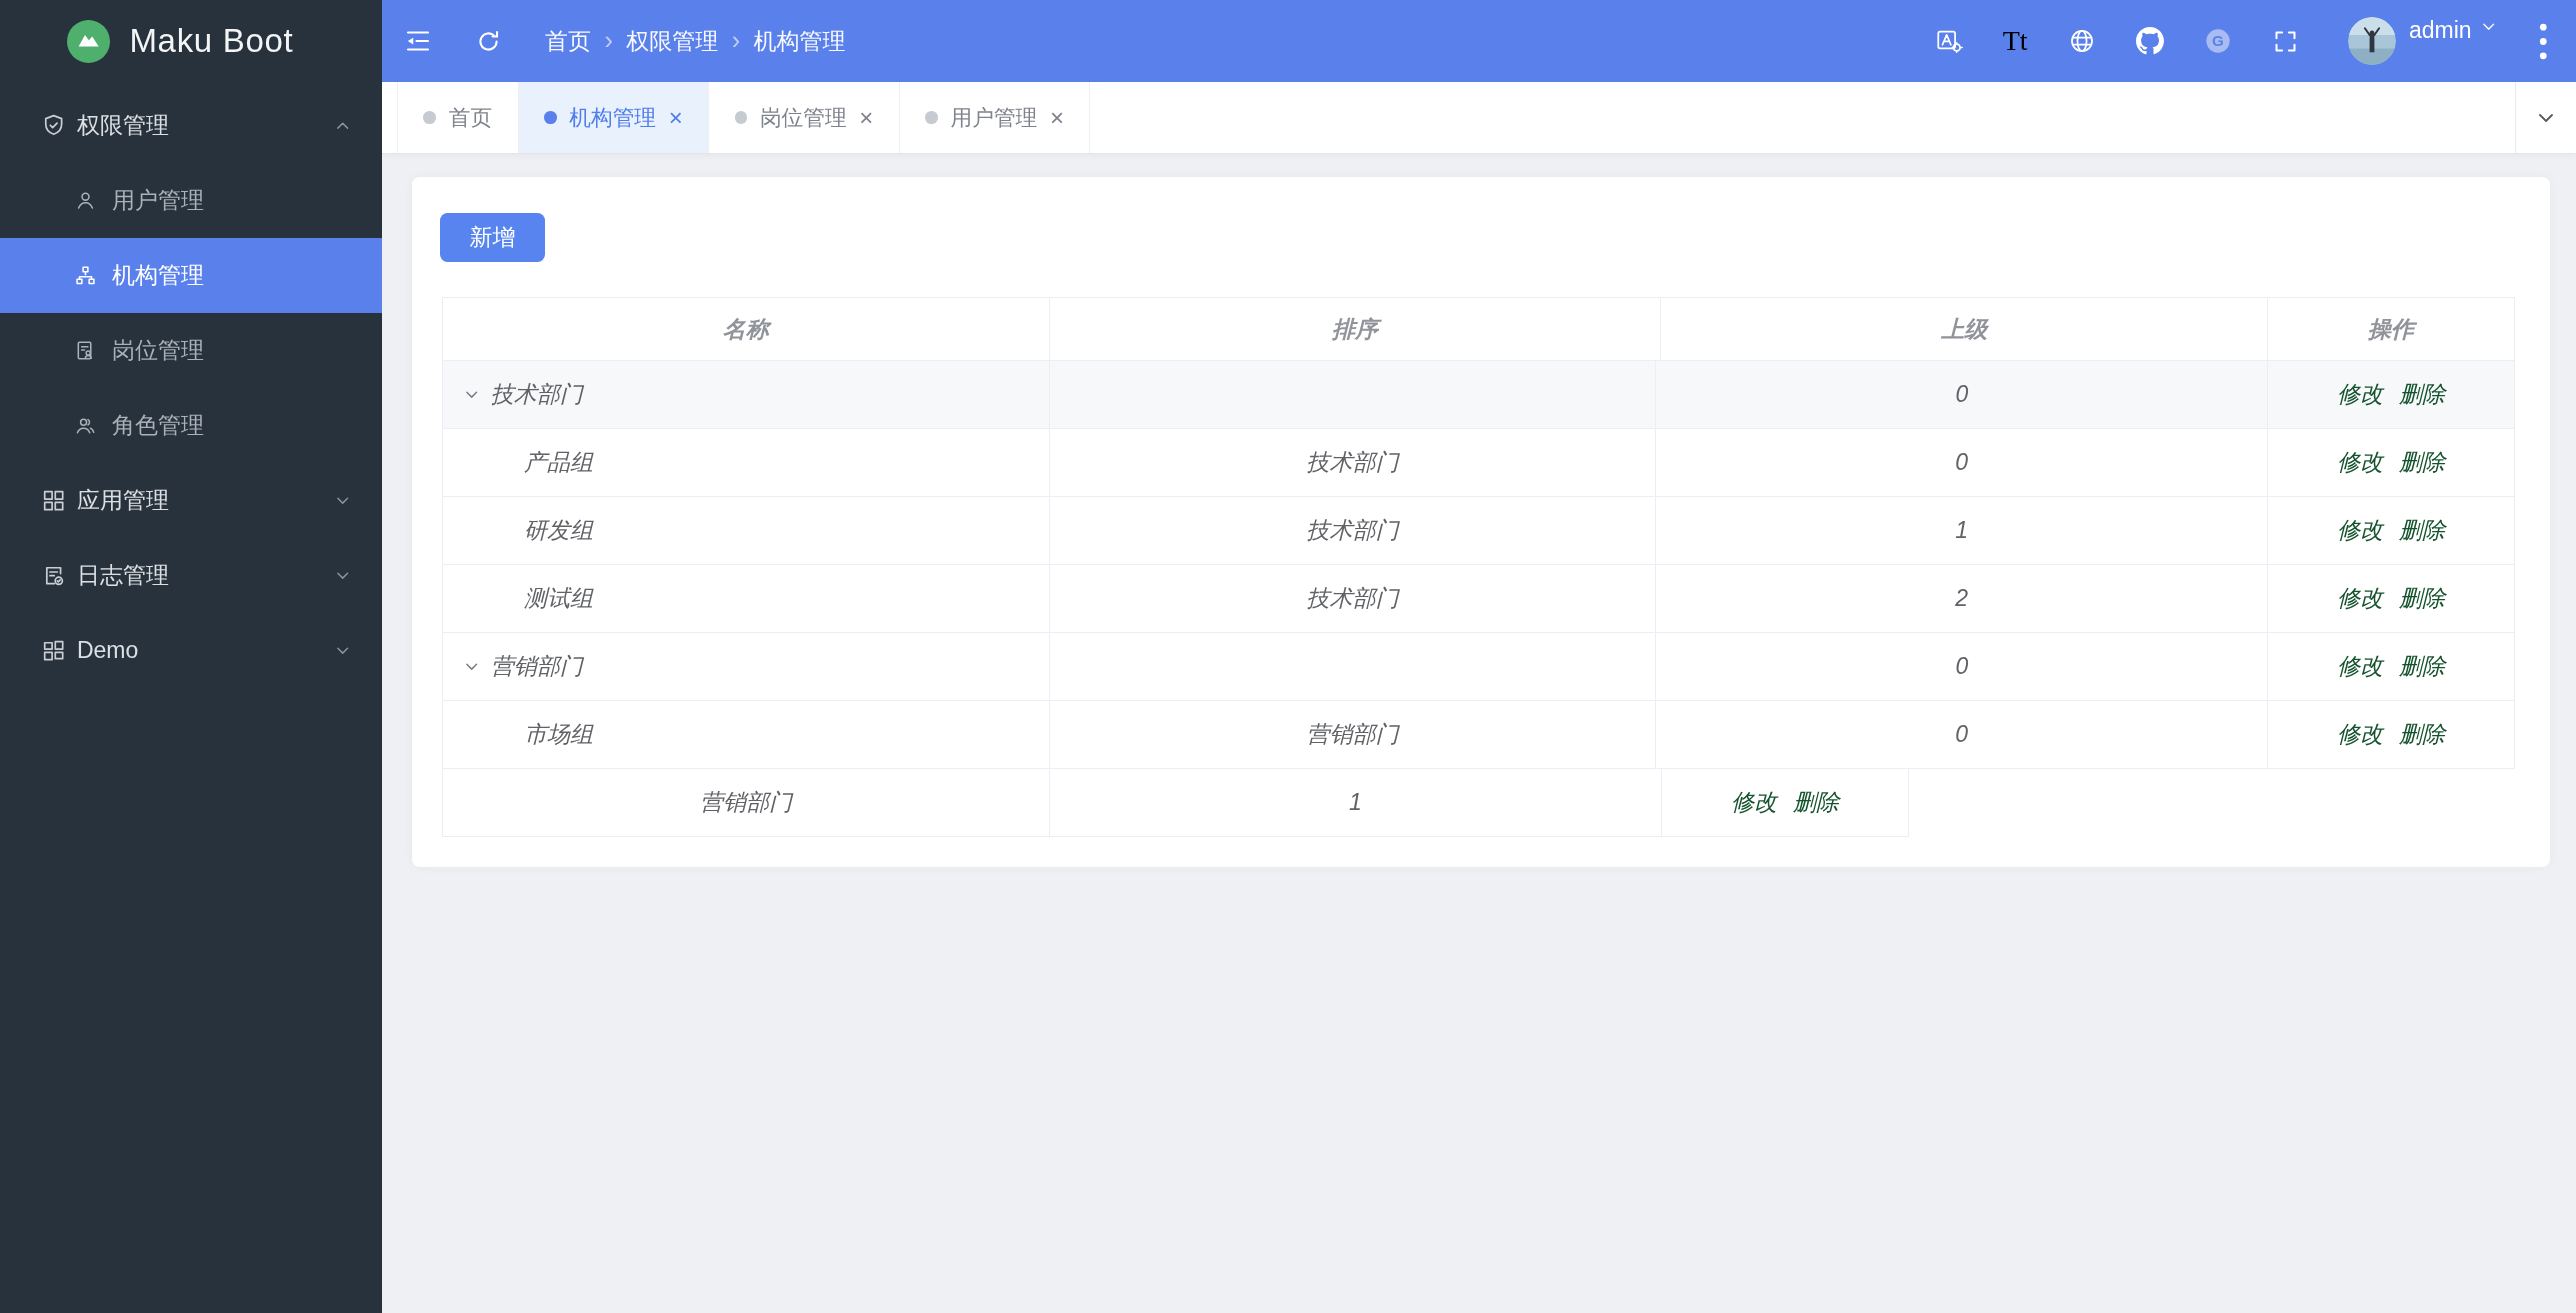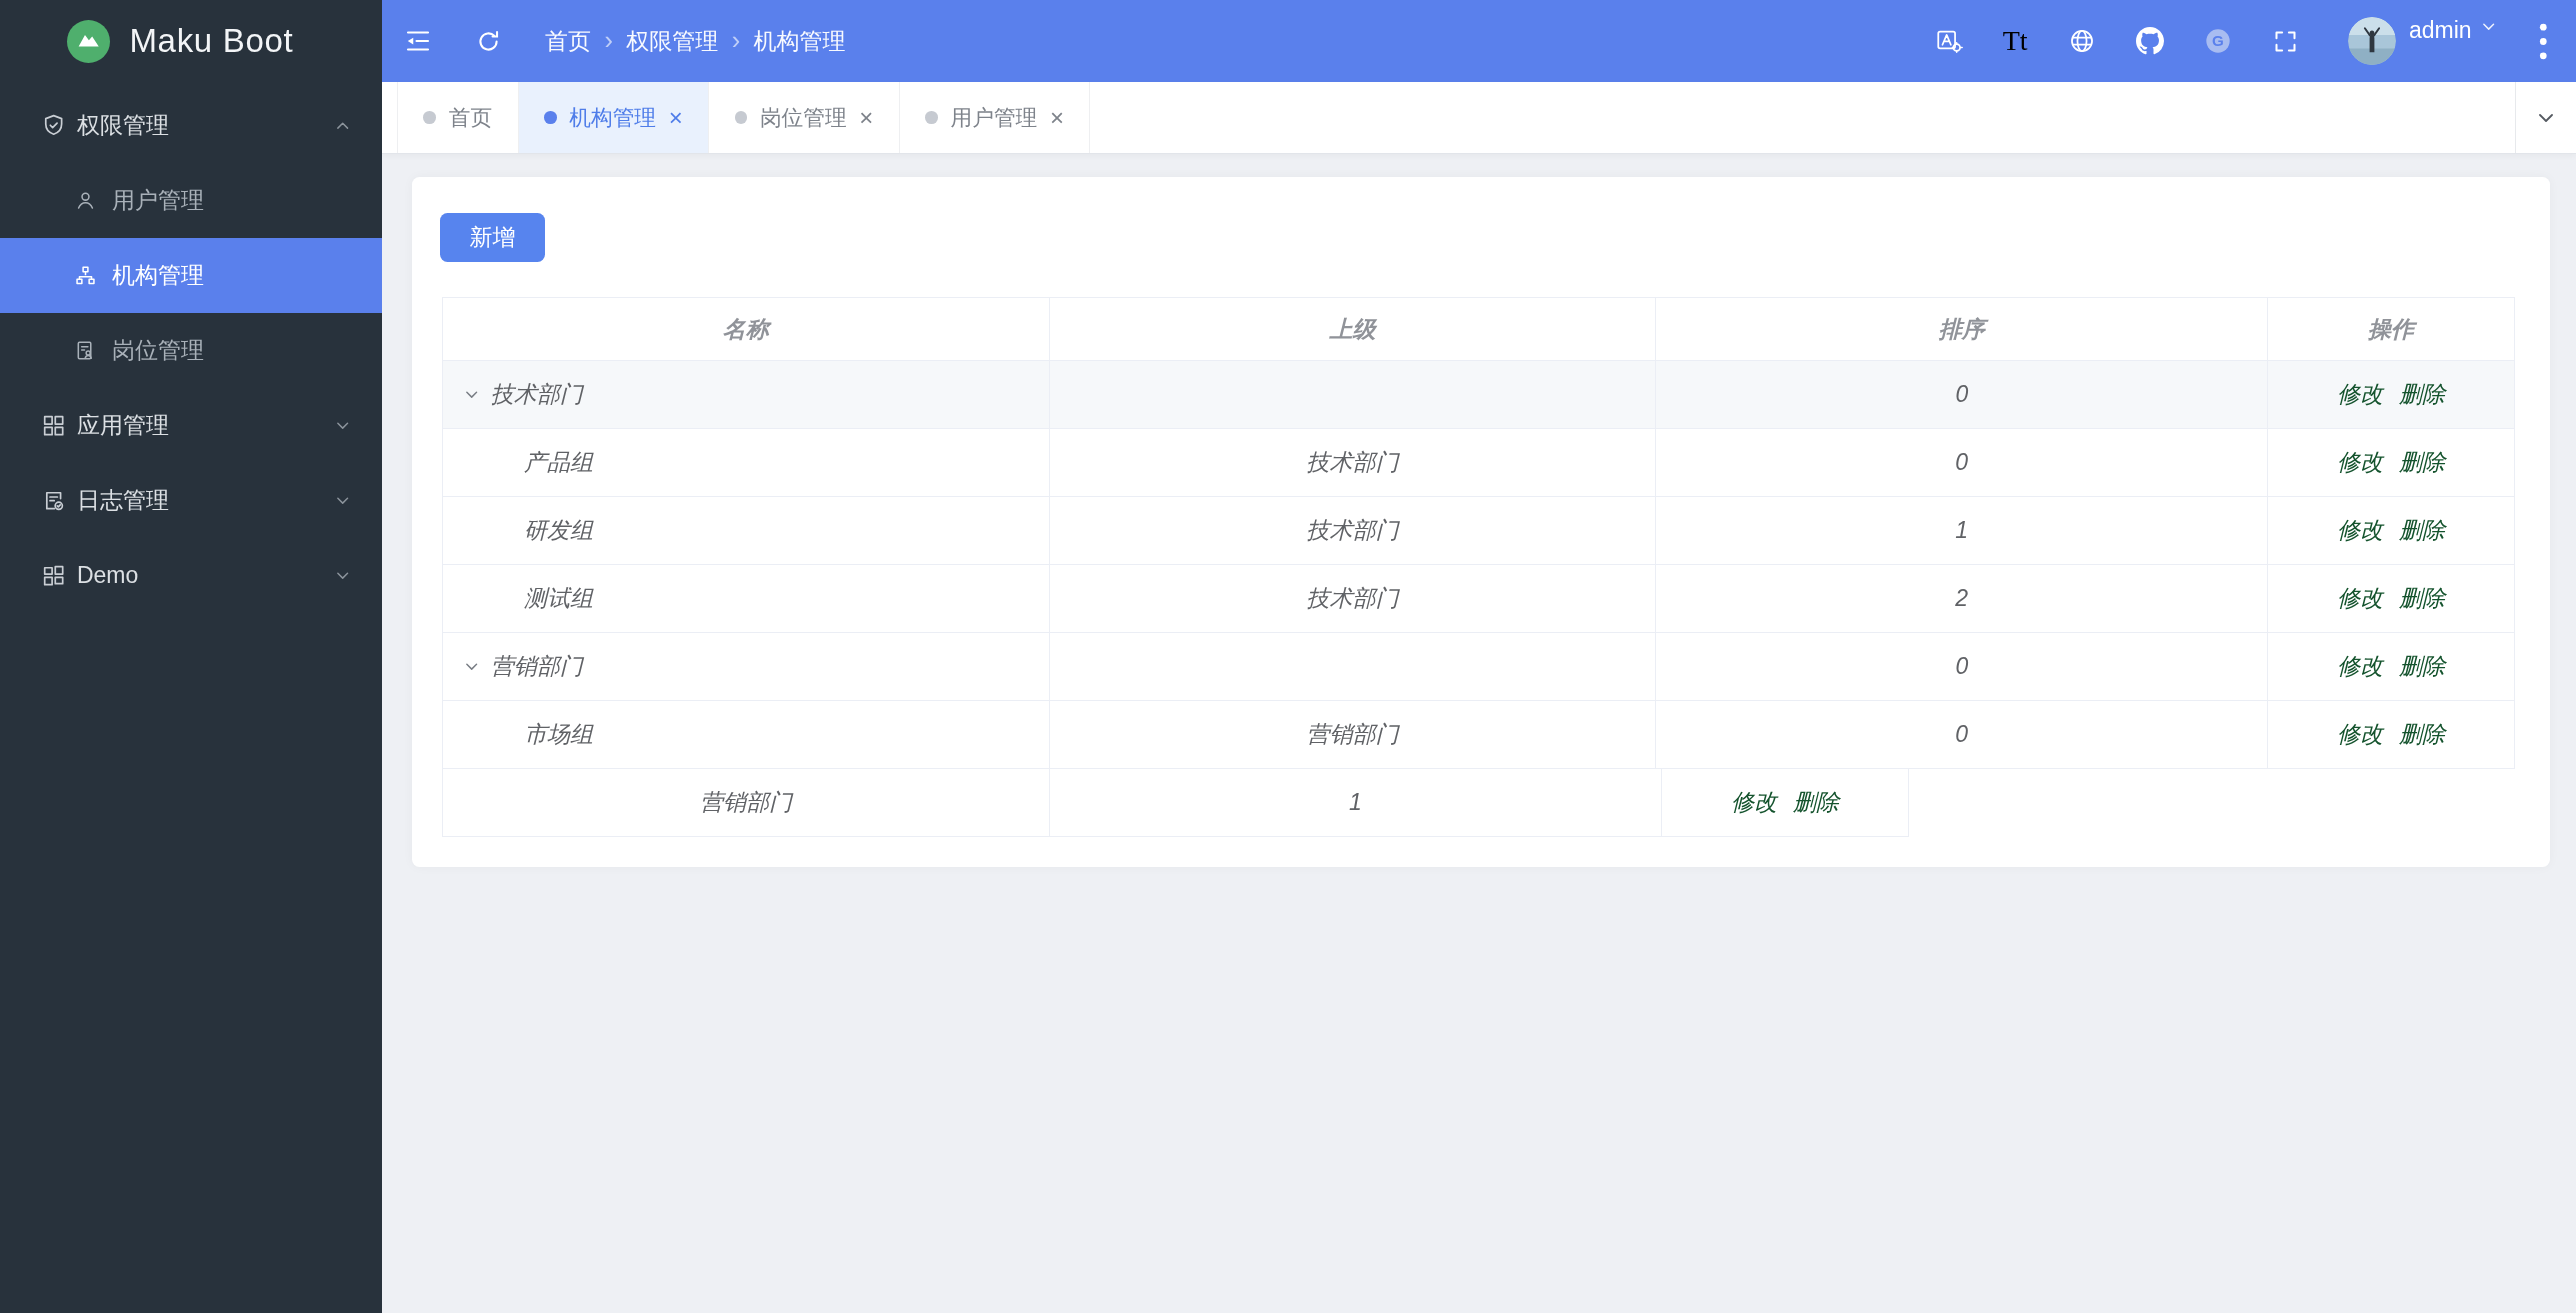--- a/index.html
+++ b/index.html
@@ -135,20 +135,30 @@
           <svg viewBox="0 0 24 24" fill="none" stroke="currentColor" stroke-width="1.6" stroke-linecap="round" stroke-linejoin="round">
               <rect x="4.5" y="3.5" width="13" height="17" rx="1.2"></rect>
               <path d="M8 8h6.5M8 11.5h3"></path>
               <circle cx="14.8" cy="14.6" r="2.1"></circle>
               <path d="M11.6 20c.6-1.9 1.8-2.8 3.2-2.8s2.6.9 3.2 2.8"></path>
             </svg>
         </span>
         <span class="mi-label">岗位管理</span>
       </div>
 
+      <div class="menu-item">
+        <span class="mi-icon">
+          <svg viewBox="0 0 24 24" fill="none" stroke="currentColor" stroke-width="1.6" stroke-linecap="round">
+              <circle cx="10" cy="8.6" r="3.1"></circle>
+              <path d="M3.6 19.6c1.3-3.4 3.7-4.7 6.4-4.7s5.1 1.3 6.4 4.7"></path>
+              <path d="M14.6 5.9a3.1 3.1 0 0 1 0 5.4M17.2 14.9c1.7.7 2.8 2.1 3.4 4.1"></path>
+            </svg>
+        </span>
+        <span class="mi-label">角色管理</span>
+      </div>
 
 
       <div class="menu-root">
         <span class="mi-icon">
           <svg viewBox="0 0 24 24" fill="none" stroke="currentColor" stroke-width="1.6" stroke-linejoin="round">
               <rect x="3.5" y="3.5" width="7" height="7"></rect>
               <rect x="13.5" y="3.5" width="7" height="7"></rect>
               <rect x="3.5" y="13.5" width="7" height="7"></rect>
               <rect x="13.5" y="13.5" width="7" height="7"></rect>
             </svg>
@@ -317,22 +327,22 @@
     </div>
   </div>
 
   <main class="content">
     <section class="card">
       <button class="btn-add">新增</button>
 
       <div class="table">
         <div class="tr">
           <div class="th c-name">名称</div>
+          <div class="th c-sort">排序</div>
           <div class="th c-parent">上级</div>
-          <div class="th c-sort">排序</div>
           <div class="th c-ops">操作</div>
         </div>
 
         <div class="tr row-hover">
           <div class="td c-name">
             <span class="caret">
                 <svg width="19.4" height="19.4" viewBox="0 0 24 24" fill="none" stroke="currentColor" stroke-width="1.8" stroke-linecap="round" stroke-linejoin="round">
                   <polyline points="6 9 12 15 18 9"></polyline>
                 </svg>
               </span>

